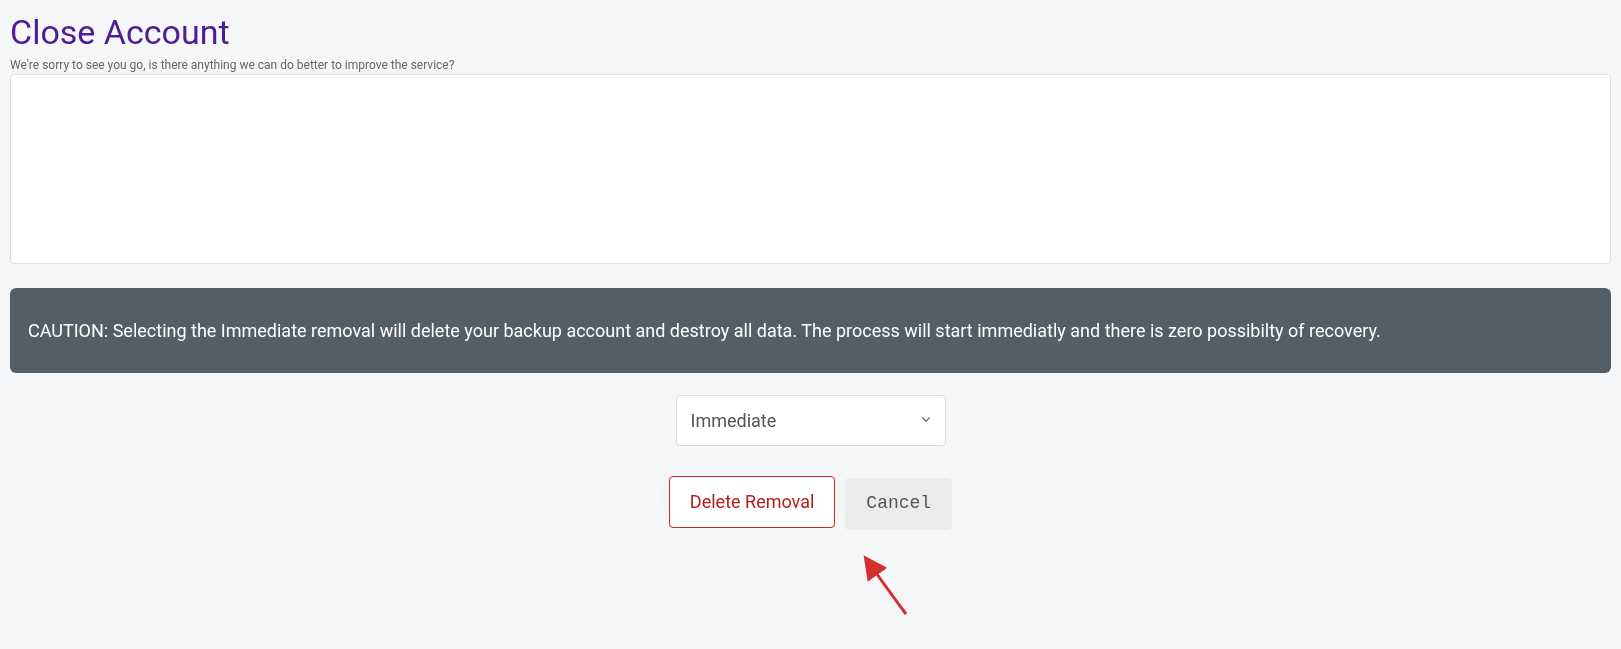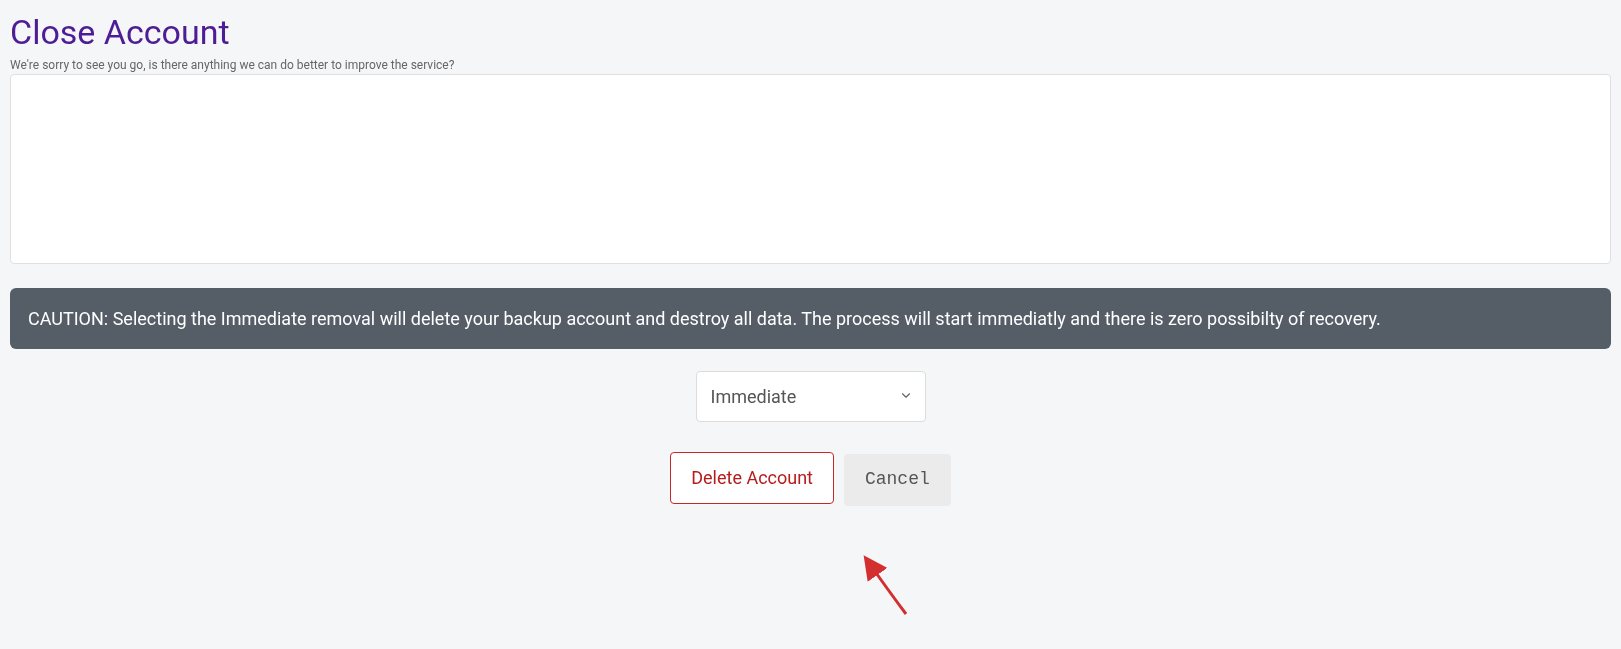--- a/index.html
+++ b/index.html
@@ -36,38 +36,38 @@
       padding: 10px;
       font-size: 16px;
       font-family: inherit;
       resize: none;
       margin-bottom: 20px;
     }
     .caution-banner {
       background: #555d66;
       color: #fff;
       border-radius: 6px;
-      padding: 20px 18px;
+      padding: 32px 18px;
       font-size: 18px;
       margin-bottom: 22px;
     }
     .removal-section {
       text-align: center;
       margin-bottom: 30px;
     }
     .removal-label {
       font-size: 18px;
       color: #666;
       margin-bottom: 6px;
       display: block;
     }
     .removal-select {
       display: inline-block;
       position: relative;
-      width: 230px;
+      width: 270px;
       background: #fff;
       border: 1px solid #dcdcdc;
       border-radius: 4px;
       text-align: left;
     }
     .removal-select select {
       width: 100%;
       padding: 14px 36px 14px 14px;
       font-size: 18px;
       color: #555;
@@ -137,21 +137,21 @@
     </select>
     <span class="chevron">
       <svg width="14" height="14" viewBox="0 0 24 24" fill="none" stroke="#666" stroke-width="2" stroke-linecap="round" stroke-linejoin="round">
         <polyline points="6 9 12 15 18 9"></polyline>
       </svg>
     </span>
   </div>
 </div>
 
 <div class="button-row">
-  <button class="btn btn-delete">Delete Account</button>
+  <button class="btn btn-delete">Delete Removal</button>
   <button class="btn btn-cancel">Cancel</button>
 </div>
 
 <svg class="overlay-arrow" width="80" height="80" viewBox="0 0 80 80">
   <defs>
     <marker id="arrowhead" markerWidth="8" markerHeight="8" refX="2" refY="4" orient="auto">
       <polygon points="0 0, 8 4, 0 8" fill="#d32f2f"></polygon>
     </marker>
   </defs>
   <path d="M 60 60 Q 45 40 28 16" stroke="#d32f2f" stroke-width="3" fill="none" marker-end="url(#arrowhead)"></path>

